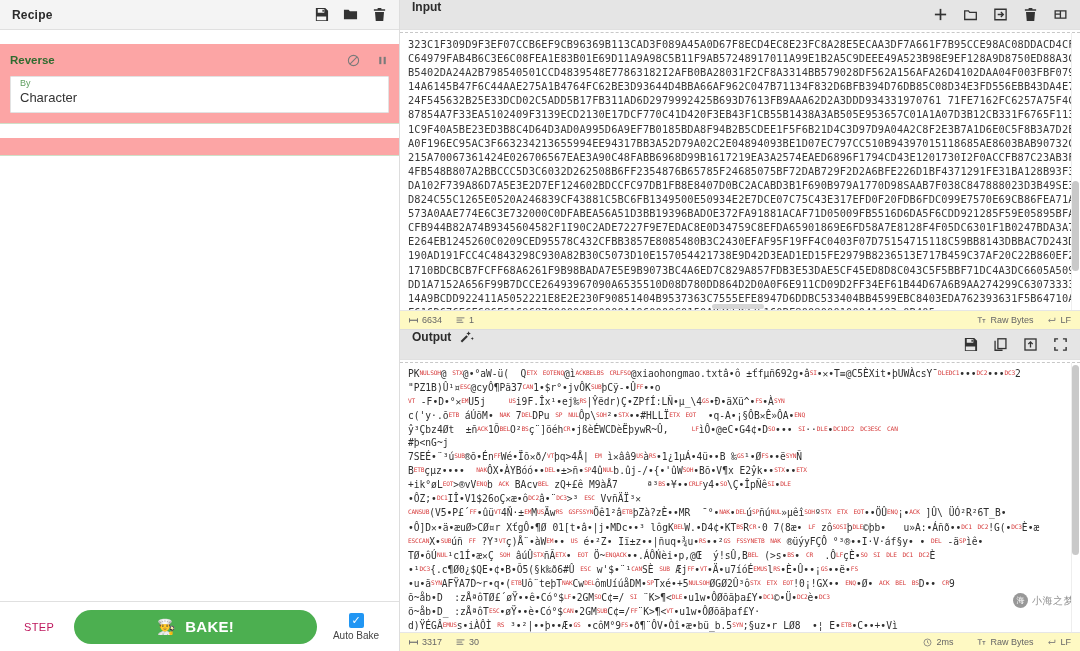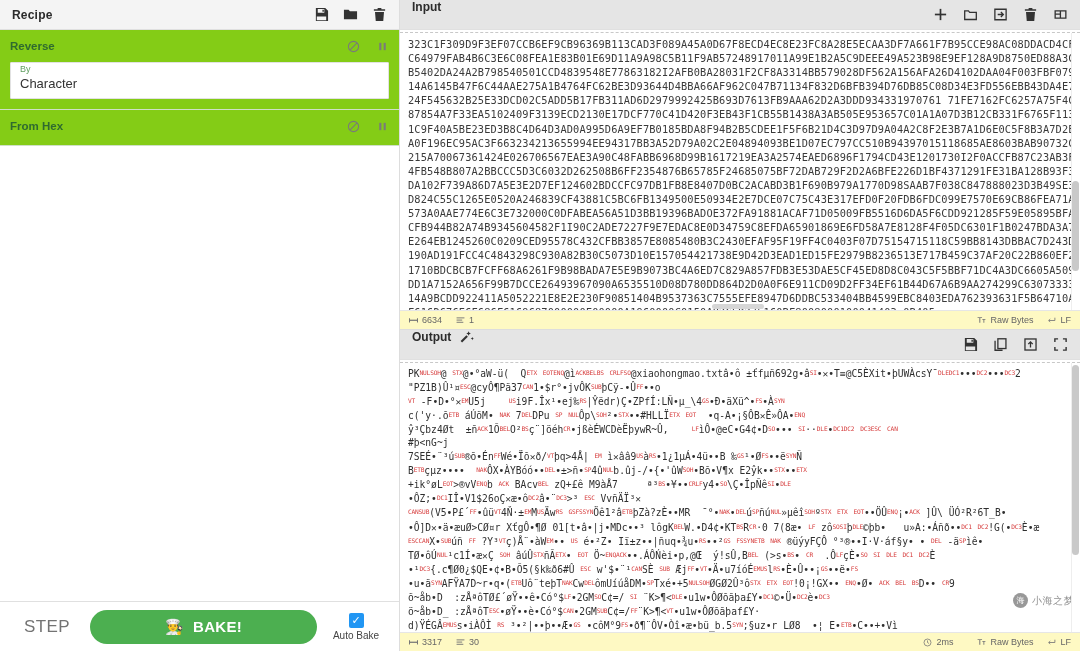--- a/index.html
+++ b/index.html
@@ -29,23 +29,24 @@
     font-size: 12px; font-weight: bold; color: #2b2b2b;
     letter-spacing: .2px;
   }
   .pane-title-icons { margin-left: auto; display: flex; gap: 14px; align-items: center; }
   .ticon { width: 15px; height: 15px; display: block; cursor: pointer; color: #333; }
   .ticon svg { display: block; }
 
   .recipe-list { flex: 1 1 auto; overflow: hidden; background: #fff; }
 
   .operation {
-    background: #84cc16;
+    background: #fca5a5;
     border-bottom: 1px solid #cfe0c7;
     padding: 7px 10px 10px 10px;
+    margin-top: 14px;
   }
   .op-head { display: flex; align-items: center; height: 18px; }
   .op-name {
     font-size: 11.5px; font-weight: bold; color: #2f6b2f;
   }
   .op-icons { margin-left: auto; display: flex; gap: 16px; align-items: center; }
   .op-ico { width: 13px; height: 13px; color: #7a7a7a; cursor: pointer; }
   .op-ico svg { display: block; }
   .op-arg {
     margin-top: 7px;
@@ -60,21 +61,21 @@
   
   .controls {
     flex: 0 0 50px; height: 50px;
     border-top: 1px solid #e0e0e0;
     background: #fff;
     display: flex; align-items: center;
     padding: 0 14px;
     gap: 10px;
   }
   .step-btn {
-    font-size: 17px; color: #737373; letter-spacing: .4px;
+    font-size: 11px; color: #be185d; letter-spacing: .4px;
     background: none; border: none; cursor: pointer;
     padding: 6px 10px;
   }
   .bake-btn {
     flex: 1 1 auto;
     height: 34px;
     background: #4caf50;
     border: none; border-radius: 17px;
     color: #fff; font-size: 15px; font-weight: bold;
     display: flex; align-items: center; justify-content: center;
@@ -230,37 +231,20 @@
             </span>
           </div>
         </div>
         <div class="op-arg">
           <div class="op-arg-label">By</div>
           <div class="op-arg-value">Character</div>
         </div>
       </div>
 
       <div class="operation">
-        <div class="op-head">
-          <span class="op-name">From Hex</span>
-          <div class="op-icons">
-            <span class="op-ico">
-              <svg viewBox="0 0 16 16" width="13" height="13" fill="none" stroke="currentColor" stroke-width="1.3">
-                  <circle cx="8" cy="8" r="6.3"></circle>
-                  <line x1="3.6" y1="12.4" x2="12.4" y2="3.6"></line>
-                </svg>
-            </span>
-            <span class="op-ico">
-              <svg viewBox="0 0 16 16" width="13" height="13" fill="currentColor">
-                  <rect x="4" y="3.5" width="2.6" height="9"></rect>
-                  <rect x="9.4" y="3.5" width="2.6" height="9"></rect>
-                </svg>
-            </span>
-          </div>
-        </div>
       </div>
 
     </div>
 
     <div class="controls">
       <button class="step-btn">STEP</button>
       <button class="bake-btn">
         <span class="bake-emoji">👨‍🍳</span>
         <span>BAKE!</span>
       </button>

